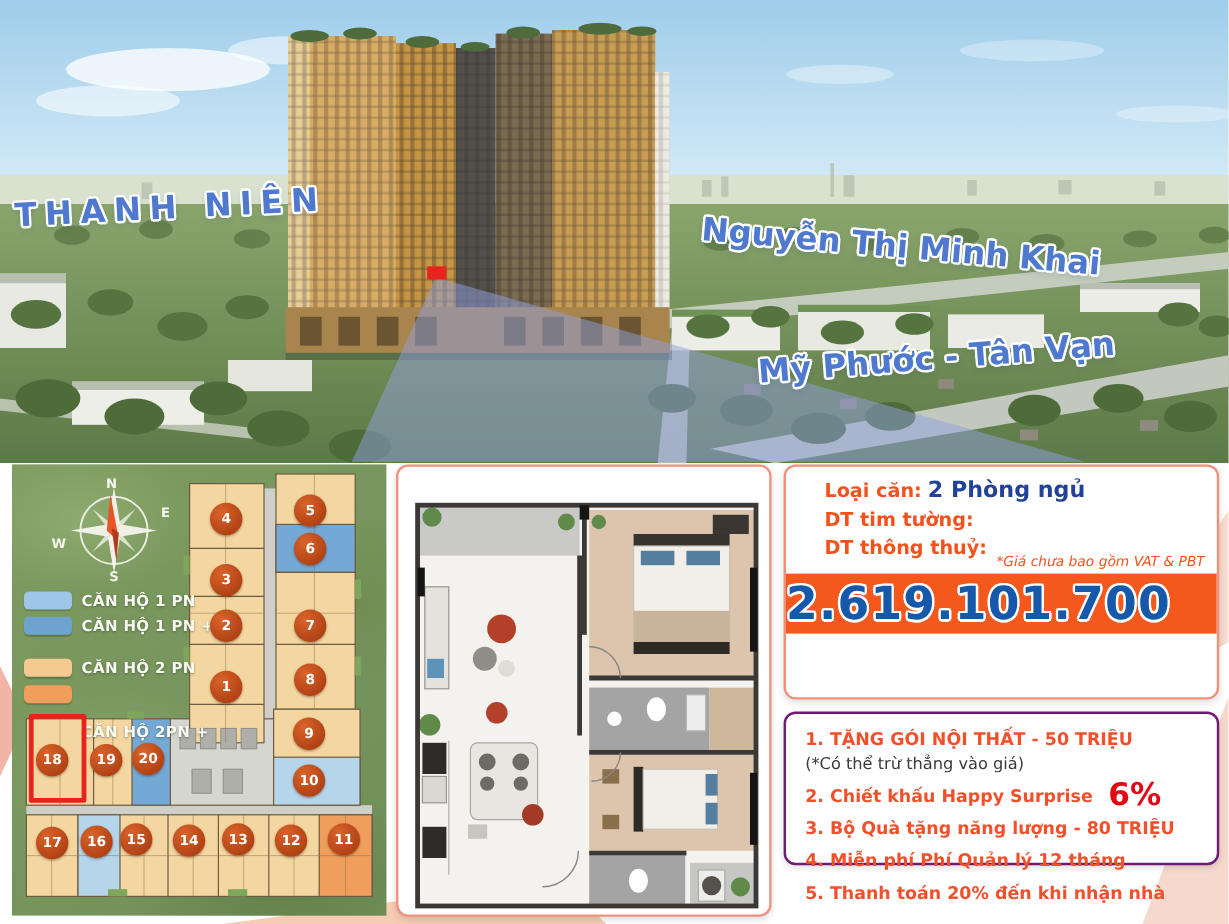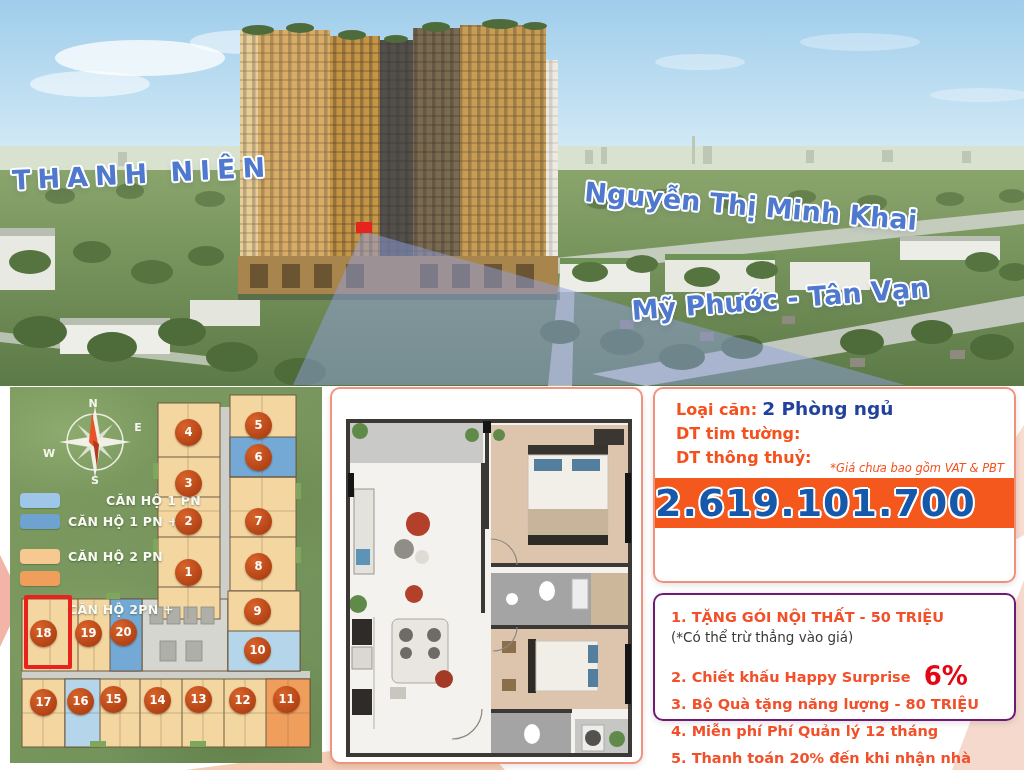--- a/index.html
+++ b/index.html
@@ -34,55 +34,55 @@
     background:radial-gradient(circle at 35% 30%, #D9632A, #B04114 75%);
     color:#fff; font-size:11.5px; font-weight:bold; line-height:27px; text-align:center;
     box-shadow:0 1px 2px rgba(0,0,0,.35); }
   #selected-unit-outline { position:absolute; left:14px; top:208px; width:48px; height:74px;
     border:4px solid #E6241D; border-radius:2px; }
   #compass { position:absolute; left:28px; top:8px; }
   .legend-swatch { position:absolute; left:10px; width:40px; height:15px; border-radius:4px;
     box-shadow:0 1px 1px rgba(0,0,0,.2); }
   .legend-label { position:absolute; left:58px; color:#FAFAF5; font-size:12.5px; font-weight:bold;
     letter-spacing:.3px; text-shadow:0 1px 2px rgba(40,60,30,.5); white-space:nowrap; }
-  #sw1 { top:106px; background:#9DC6E8; } #lg1 { top:106px;margin-left:38px; }
+  #sw1 { top:106px; background:#9DC6E8; } #lg1 { top:106px; }
   #sw2 { top:127px; background:#6FA3CF; } #lg2 { top:127px; }
   #sw3 { top:162px; background:#F5C98F; } #lg3 { top:162px; }
   #sw4 { top:184px; background:#EF9E5B; } #lg4 { top:168px;margin-top:47px; }
 
   
   #floorplan-panel { position:absolute; left:330px; top:387px; width:313px; height:377px;
     background:#fff; border:2px solid #F0937F; border-radius:10px; overflow:hidden;
     box-shadow:0 2px 6px rgba(0,0,0,.12); }
 
   
   #info-card { position:absolute; left:653px; top:387px; width:363px; height:196px;
     background:#fff; border:2px solid #F2907C; border-radius:10px; overflow:hidden;
     box-shadow:0 2px 6px rgba(0,0,0,.12); }
   #info-header { height:57px; background:#F4581C; display:flex; align-items:center; justify-content:center; }
   #unit-code { font-size:44px; font-weight:bold; color:#fff; letter-spacing:2px;
     text-shadow:2.5px 0 0 #2B3990,-2.5px 0 0 #2B3990,0 2.5px 0 #2B3990,0 -2.5px 0 #2B3990,
                 2px 2px 0 #2B3990,-2px -2px 0 #2B3990,2px -2px 0 #2B3990,-2px 2px 0 #2B3990; }
-  #info-body { position:relative; height:89px; padding:8px 0 0 21px; }
+  #info-body { position:relative; height:89px; padding:8px 0 0 32px; }
   .info-row { line-height:24px; white-space:nowrap; }
   .lbl-red { color:#F4511D; font-size:16px; font-weight:bold; }
   .val-navy { color:#21419B; font-size:18.5px; font-weight:bold; }
   #vat-note { position:absolute; right:10px; bottom:3px; color:#F4511D; font-size:11.5px;
     font-style:italic; font-weight:normal; }
   #price-band { height:50px; background:#F4581C; display:flex; align-items:center; justify-content:flex-start; }
   #price { font-size:38px; font-weight:bold; color:#1658A9; letter-spacing:1px;
     text-shadow:2px 0 0 #fff,-2px 0 0 #fff,0 2px 0 #fff,0 -2px 0 #fff,
                 1.5px 1.5px 0 #fff,-1.5px -1.5px 0 #fff,1.5px -1.5px 0 #fff,-1.5px 1.5px 0 #fff; }
 
   
   #promo-card { position:absolute; left:653px; top:593px; width:363px; height:128px;
     background:#fff; border:2px solid #701a75; border-radius:10px; padding:12px 14px 0 16px;
     box-shadow:0 2px 6px rgba(0,0,0,.12); }
   .promo-line { color:#F1502A; font-size:14.5px; font-weight:bold; line-height:21px; white-space:nowrap; }
-  .promo-note { color:#3A3A38; font-size:13.5px; line-height:18px; margin-bottom:20px; }
+  .promo-note { color:#3A3A38; font-size:13.5px; line-height:18px; margin-bottom:7px; }
   .promo-gap { margin-top:6px; }
   .promo-big { color:#E30613; font-size:26px; font-weight:bold; margin-left:8px; vertical-align:-3px; }
 </style>
 </head>
 <body>
 
 <div id="page">
 
   <div id="hero">
     <svg width="1024" height="386" viewBox="0 0 1024 386">

